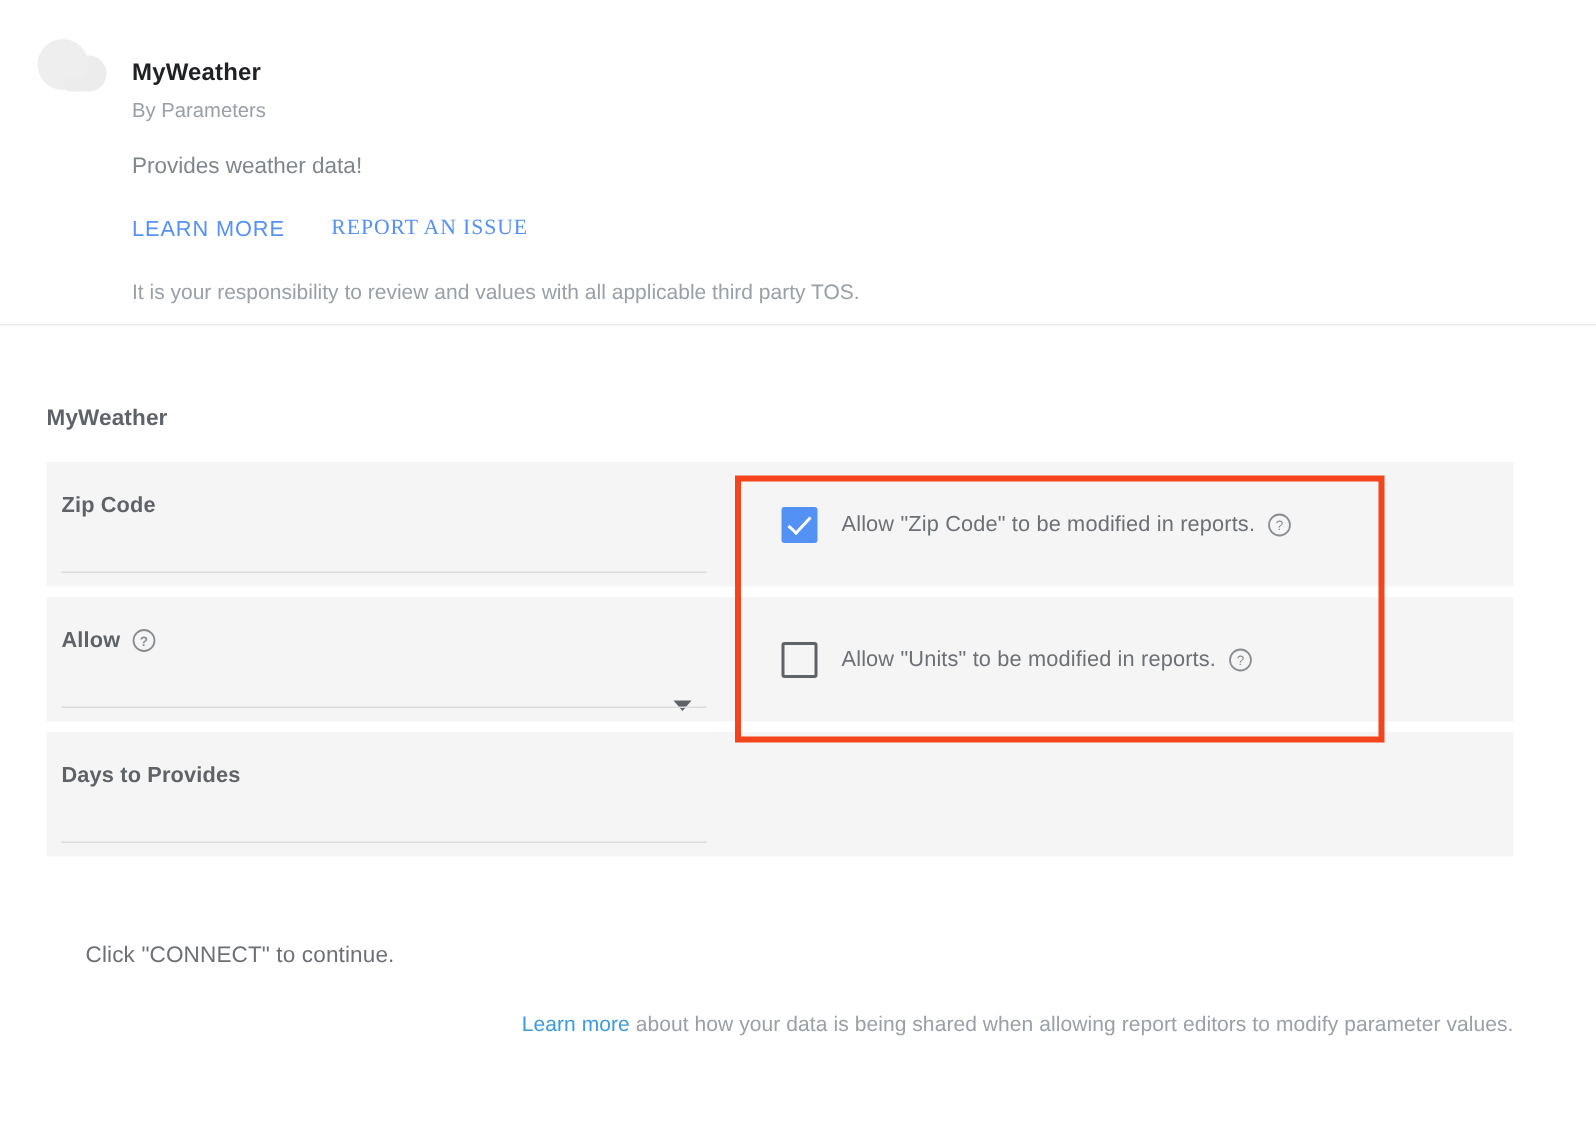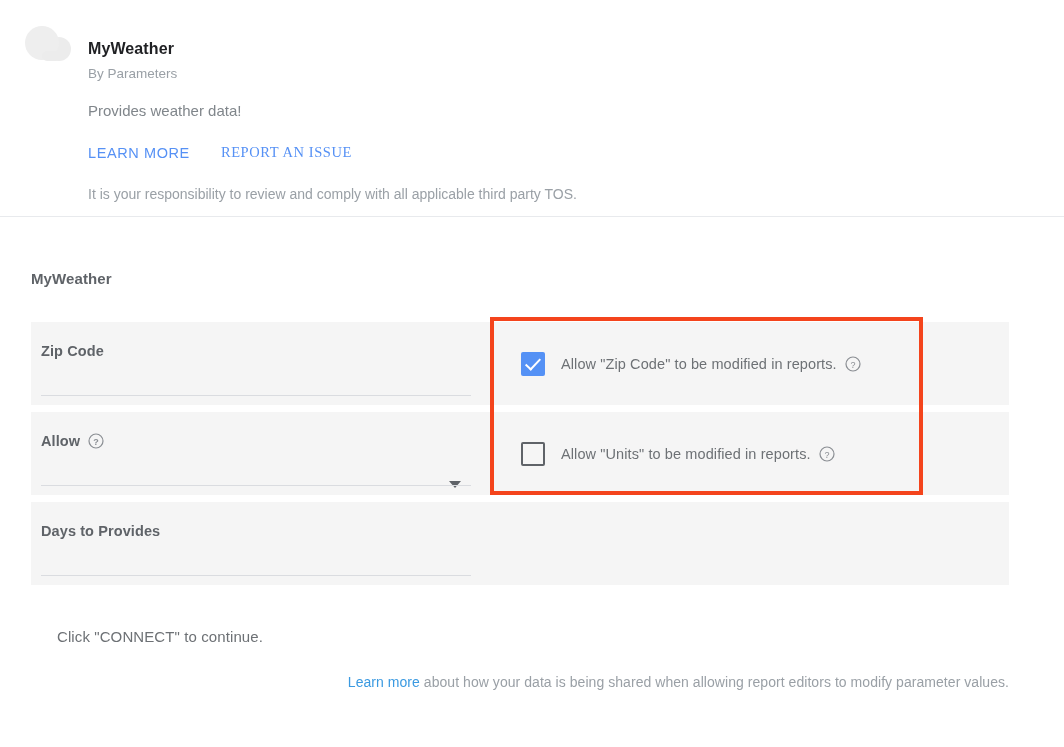--- a/index.html
+++ b/index.html
@@ -96,21 +96,21 @@
     left: 31px;
     top: 53px;
     font-size: 15px;
     font-weight: bold;
     color: #5f6368;
     letter-spacing: 0.1px;
   }
   .param-rows {
     position: absolute;
     left: 31px;
-    top: 105px;
+    top: 91px;
     width: 978px;
     text-align: right;
   }
   .param-row {
     position: relative;
     background: #f5f5f5;
     height: 83px;
     margin-bottom: 7px;
     box-sizing: border-box;
   }
@@ -264,21 +264,21 @@
   <div class="connector-text">
     <div class="connector-name">MyWeather</div>
     <div class="connector-author">By Parameters</div>
     <div class="connector-desc">Provides weather data!</div>
 
     <div class="connector-links">
       <a class="connector-link">LEARN MORE</a>
       <a class="connector-link">REPORT AN ISSUE</a>
     </div>
 
-    <div class="connector-disclaimer">It is your responsibility to review and comply with all applicable third party TOS.</div>
+    <div class="connector-disclaimer">It is your responsibility to review and values with all applicable third party TOS.</div>
   </div>
 </div>
 
 <div class="params-section">
 
   <div class="params-title">MyWeather</div>
 
   <div class="param-rows">
 
     <div class="param-row">

